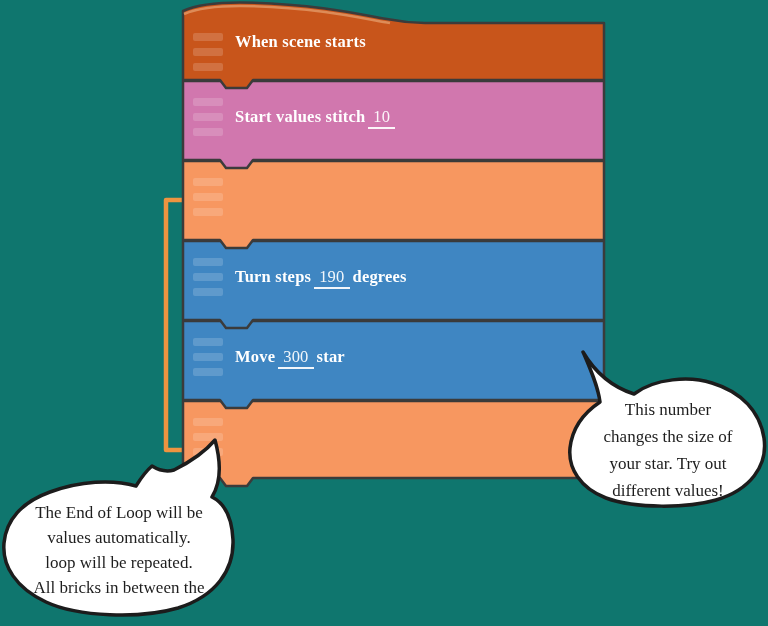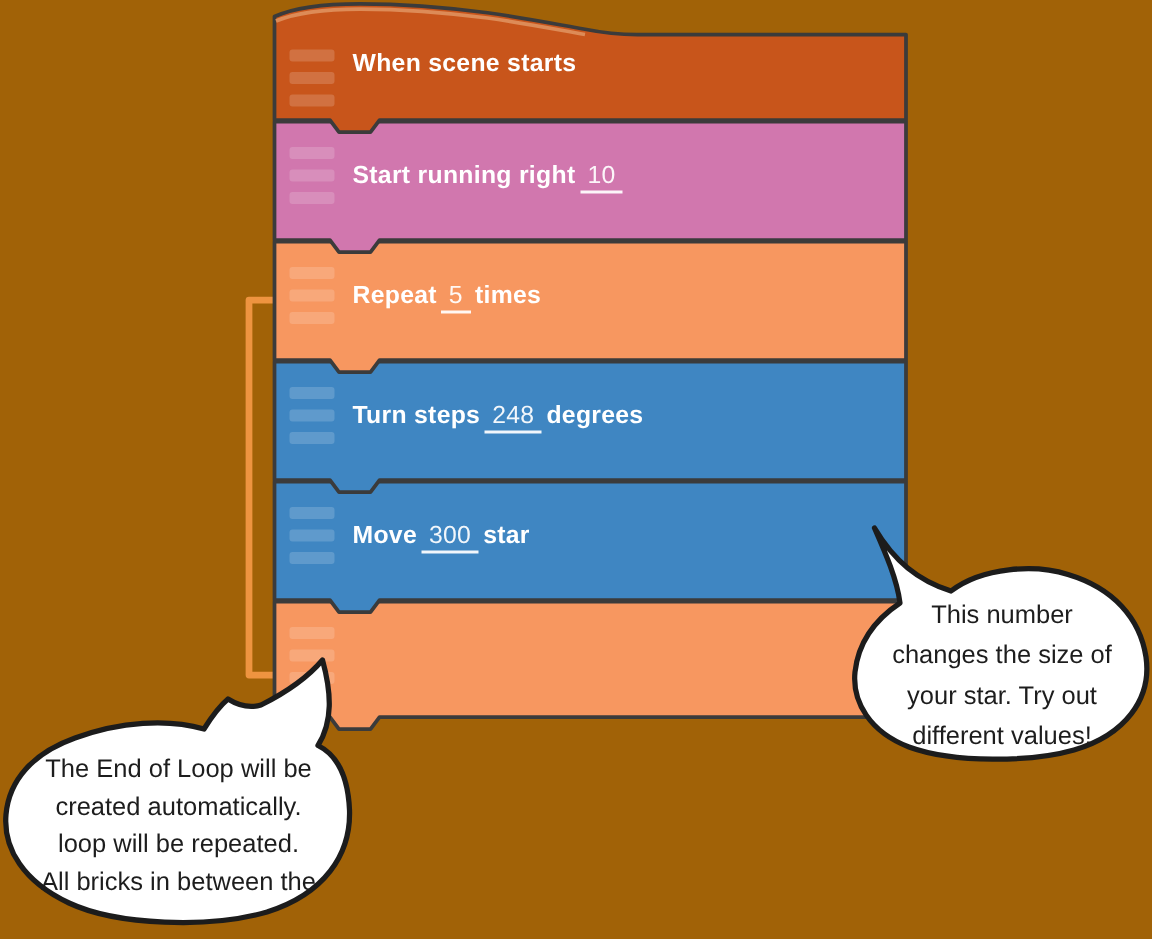--- a/index.html
+++ b/index.html
@@ -1,18 +1,18 @@
 <!DOCTYPE html>
 <html><head>
 <meta charset="utf-8">
 <style>
   html,body{margin:0;padding:0;background:#ffffff;}
   .stage{
-    position:relative;width:768px;height:626px;background:#a16207;overflow:hidden;
-    font-family:Liberation Sans, sans-serif;
+    position:relative;width:768px;height:626px;background:#0f766e;overflow:hidden;
+    font-family:Liberation Serif, serif;
   }
   .stage svg{position:absolute;left:0;top:0;}
   .block-label{
     position:absolute;left:235px;height:24px;line-height:24px;
     color:#ffffff;font-weight:bold;font-size:16.5px;letter-spacing:.2px;
     white-space:nowrap;
   }
   .block-value{
     display:inline-block;font-weight:400;color:rgba(255,255,255,.93);
     border-bottom:2.5px solid rgba(255,255,255,.93);
@@ -107,43 +107,40 @@
              C 141 478 146 471 152 466
              C 160 471 167 472 174 470
              C 188 463 204 453 215 440 Z" stroke-width="3.5" stroke-linejoin="round" stroke="#1c1c1c" fill="#ffffff"></path>
   </svg>
 
   <div class="block-label" style="top:30px">
     <span>When scene starts</span>
   </div>
 
   <div class="block-label" style="top:105px">
-    <span>Start running right</span><span class="block-value">10</span>
+    <span>Start values stitch</span><span class="block-value">10</span>
   </div>
 
-  <div class="block-label" style="top:185px">
-    <span>Repeat</span><span class="block-value">5</span><span>times</span>
-  </div>
 
   <div class="block-label" style="top:265px">
-    <span>Turn steps</span><span class="block-value">248</span><span>degrees</span>
+    <span>Turn steps</span><span class="block-value">190</span><span>degrees</span>
   </div>
 
   <div class="block-label" style="top:345px">
     <span>Move</span><span class="block-value">300</span><span>star</span>
   </div>
 
 
   <div class="bubble-text right">
     <div>This number</div>
     <div>changes the size of</div>
     <div>your star. Try out</div>
     <div>different values!</div>
   </div>
 
   <div class="bubble-text left">
     <div>The End of Loop will be</div>
-    <div>created automatically.</div>
+    <div>values automatically.</div>
     <div>loop will be repeated.</div>
     <div>All bricks in between the</div>
   </div>
 
 </div>
 
 </body></html>

